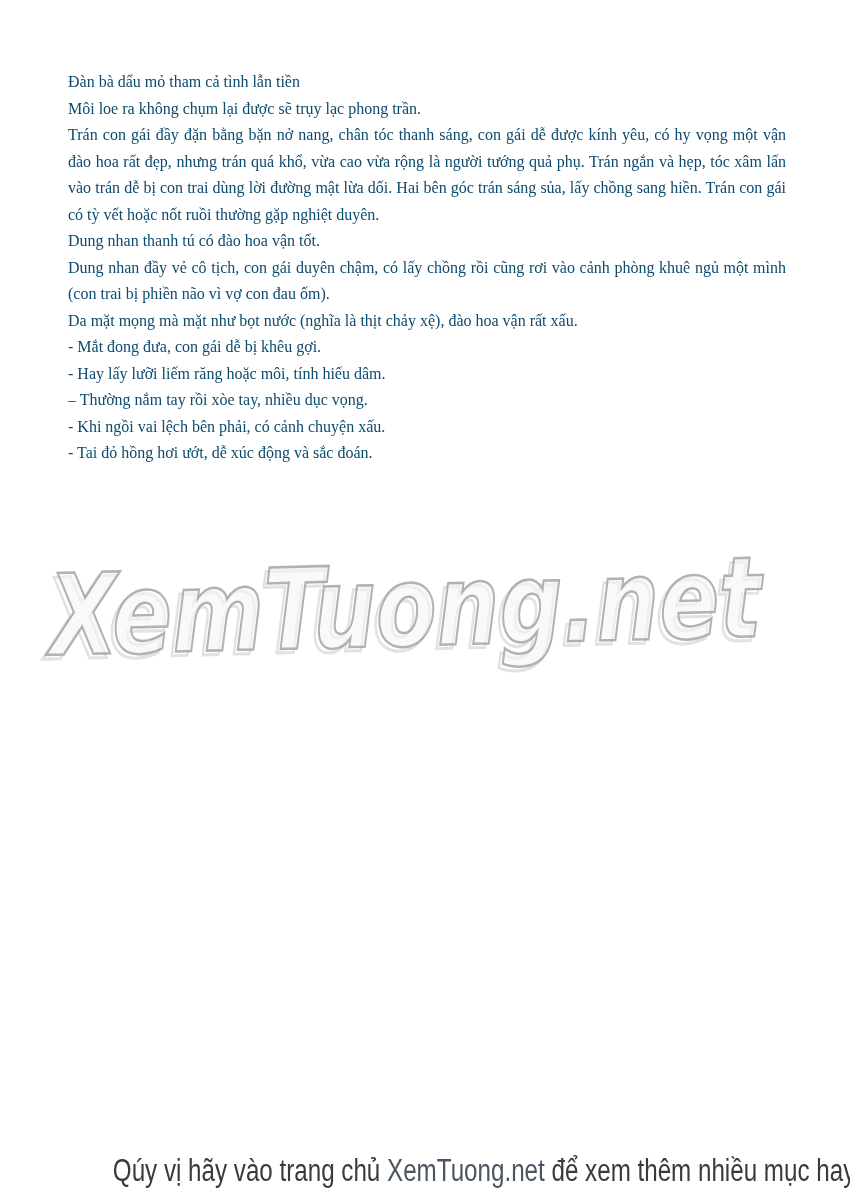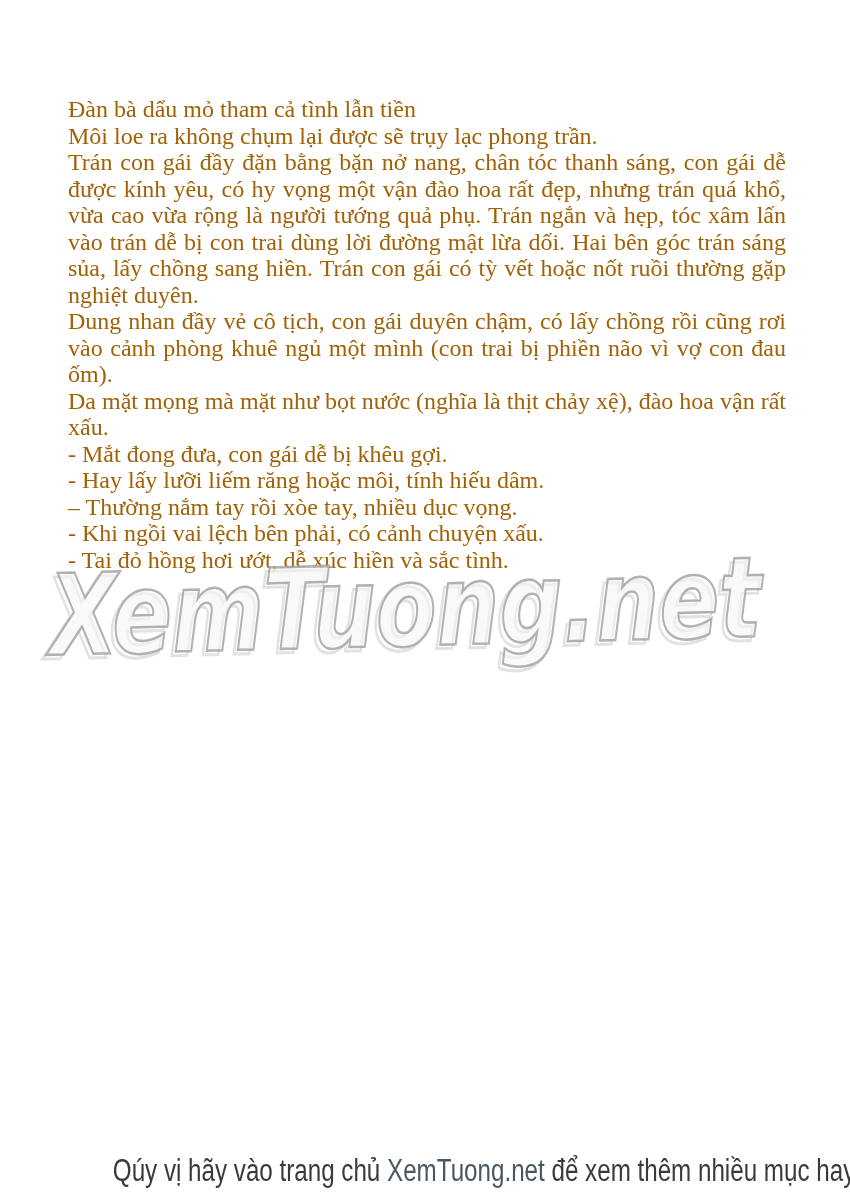--- a/index.html
+++ b/index.html
@@ -7,24 +7,23 @@
     position:relative;
     width:850px;height:1202px;
     margin:0 auto;
     background:#ffffff;
     overflow:hidden;
     font-family:"Liberation Serif", serif;
   }
   .content{
     position:absolute;
     left:68px;top:69px;width:718px;
-    font-size:24px;line-height:26.5px;
-    color:#a16207;
+    font-size:16px;line-height:26.5px;
+    color:#0c4a6e;
     z-index:1;
-    margin-top:27px;
   }
   .content p{margin:0;padding:0;text-align:left;}
   .content p.justify{text-align:justify;text-justify:inter-word;}
   .watermark-wrap{
     position:absolute;left:0;top:518px;width:850px;height:190px;
     z-index:2;pointer-events:none;
   }
   .footer{
     position:absolute;left:0;top:1150px;width:850px;
     text-align:center;z-index:1;
@@ -42,27 +41,28 @@
 </style>
 </head>
 <body>
 
 <div class="page">
 
   <div class="content">
     <p>Đàn bà dẩu mỏ tham cả tình lẫn tiền</p>
     <p>Môi loe ra không chụm lại được sẽ trụy lạc phong trần.</p>
     <p class="justify">Trán con gái đầy đặn bằng bặn nở nang, chân tóc thanh sáng, con gái dễ được kính yêu, có hy vọng một vận đào hoa rất đẹp, nhưng trán quá khổ, vừa cao vừa rộng là người tướng quả phụ. Trán ngắn và hẹp, tóc xâm lấn vào trán dễ bị con trai dùng lời đường mật lừa dối. Hai bên góc trán sáng sủa, lấy chồng sang hiền. Trán con gái có tỳ vết hoặc nốt ruồi thường gặp nghiệt duyên.</p>
+    <p>Dung nhan thanh tú có đào hoa vận tốt.</p>
     <p class="justify">Dung nhan đầy vẻ cô tịch, con gái duyên chậm, có lấy chồng rồi cũng rơi vào cảnh phòng khuê ngủ một mình (con trai bị phiền não vì vợ con đau ốm).</p>
     <p class="justify">Da mặt mọng mà mặt như bọt nước (nghĩa là thịt chảy xệ), đào hoa vận rất xấu.</p>
     <p>- Mắt đong đưa, con gái dễ bị khêu gợi.</p>
     <p>- Hay lấy lưỡi liếm răng hoặc môi, tính hiếu dâm.</p>
     <p>– Thường nắm tay rồi xòe tay, nhiều dục vọng.</p>
     <p>- Khi ngồi vai lệch bên phải, có cảnh chuyện xấu.</p>
-    <p>- Tai đỏ hồng hơi ướt, dễ xúc hiền và sắc tình.</p>
+    <p>- Tai đỏ hồng hơi ướt, dễ xúc động và sắc đoán.</p>
   </div>
 
   <div class="watermark-wrap">
     <svg width="850" height="190" viewBox="0 0 850 190" xmlns="http://www.w3.org/2000/svg">
       <g transform="rotate(-1.5 425 110)">
 
         <text x="46" y="131" textLength="712" lengthAdjust="spacingAndGlyphs" font-family="DejaVu Sans, sans-serif" font-weight="bold" font-style="italic" font-size="112" fill="none" stroke="rgba(190,190,190,0.45)" stroke-width="3">XemTuong.net</text>
 
         <text x="50" y="127" textLength="712" lengthAdjust="spacingAndGlyphs" font-family="DejaVu Sans, sans-serif" font-weight="bold" font-style="italic" font-size="112" fill="rgba(246,246,246,0.62)" stroke="rgba(164,164,164,0.85)" stroke-width="2.5">XemTuong.net</text>
       </g>

